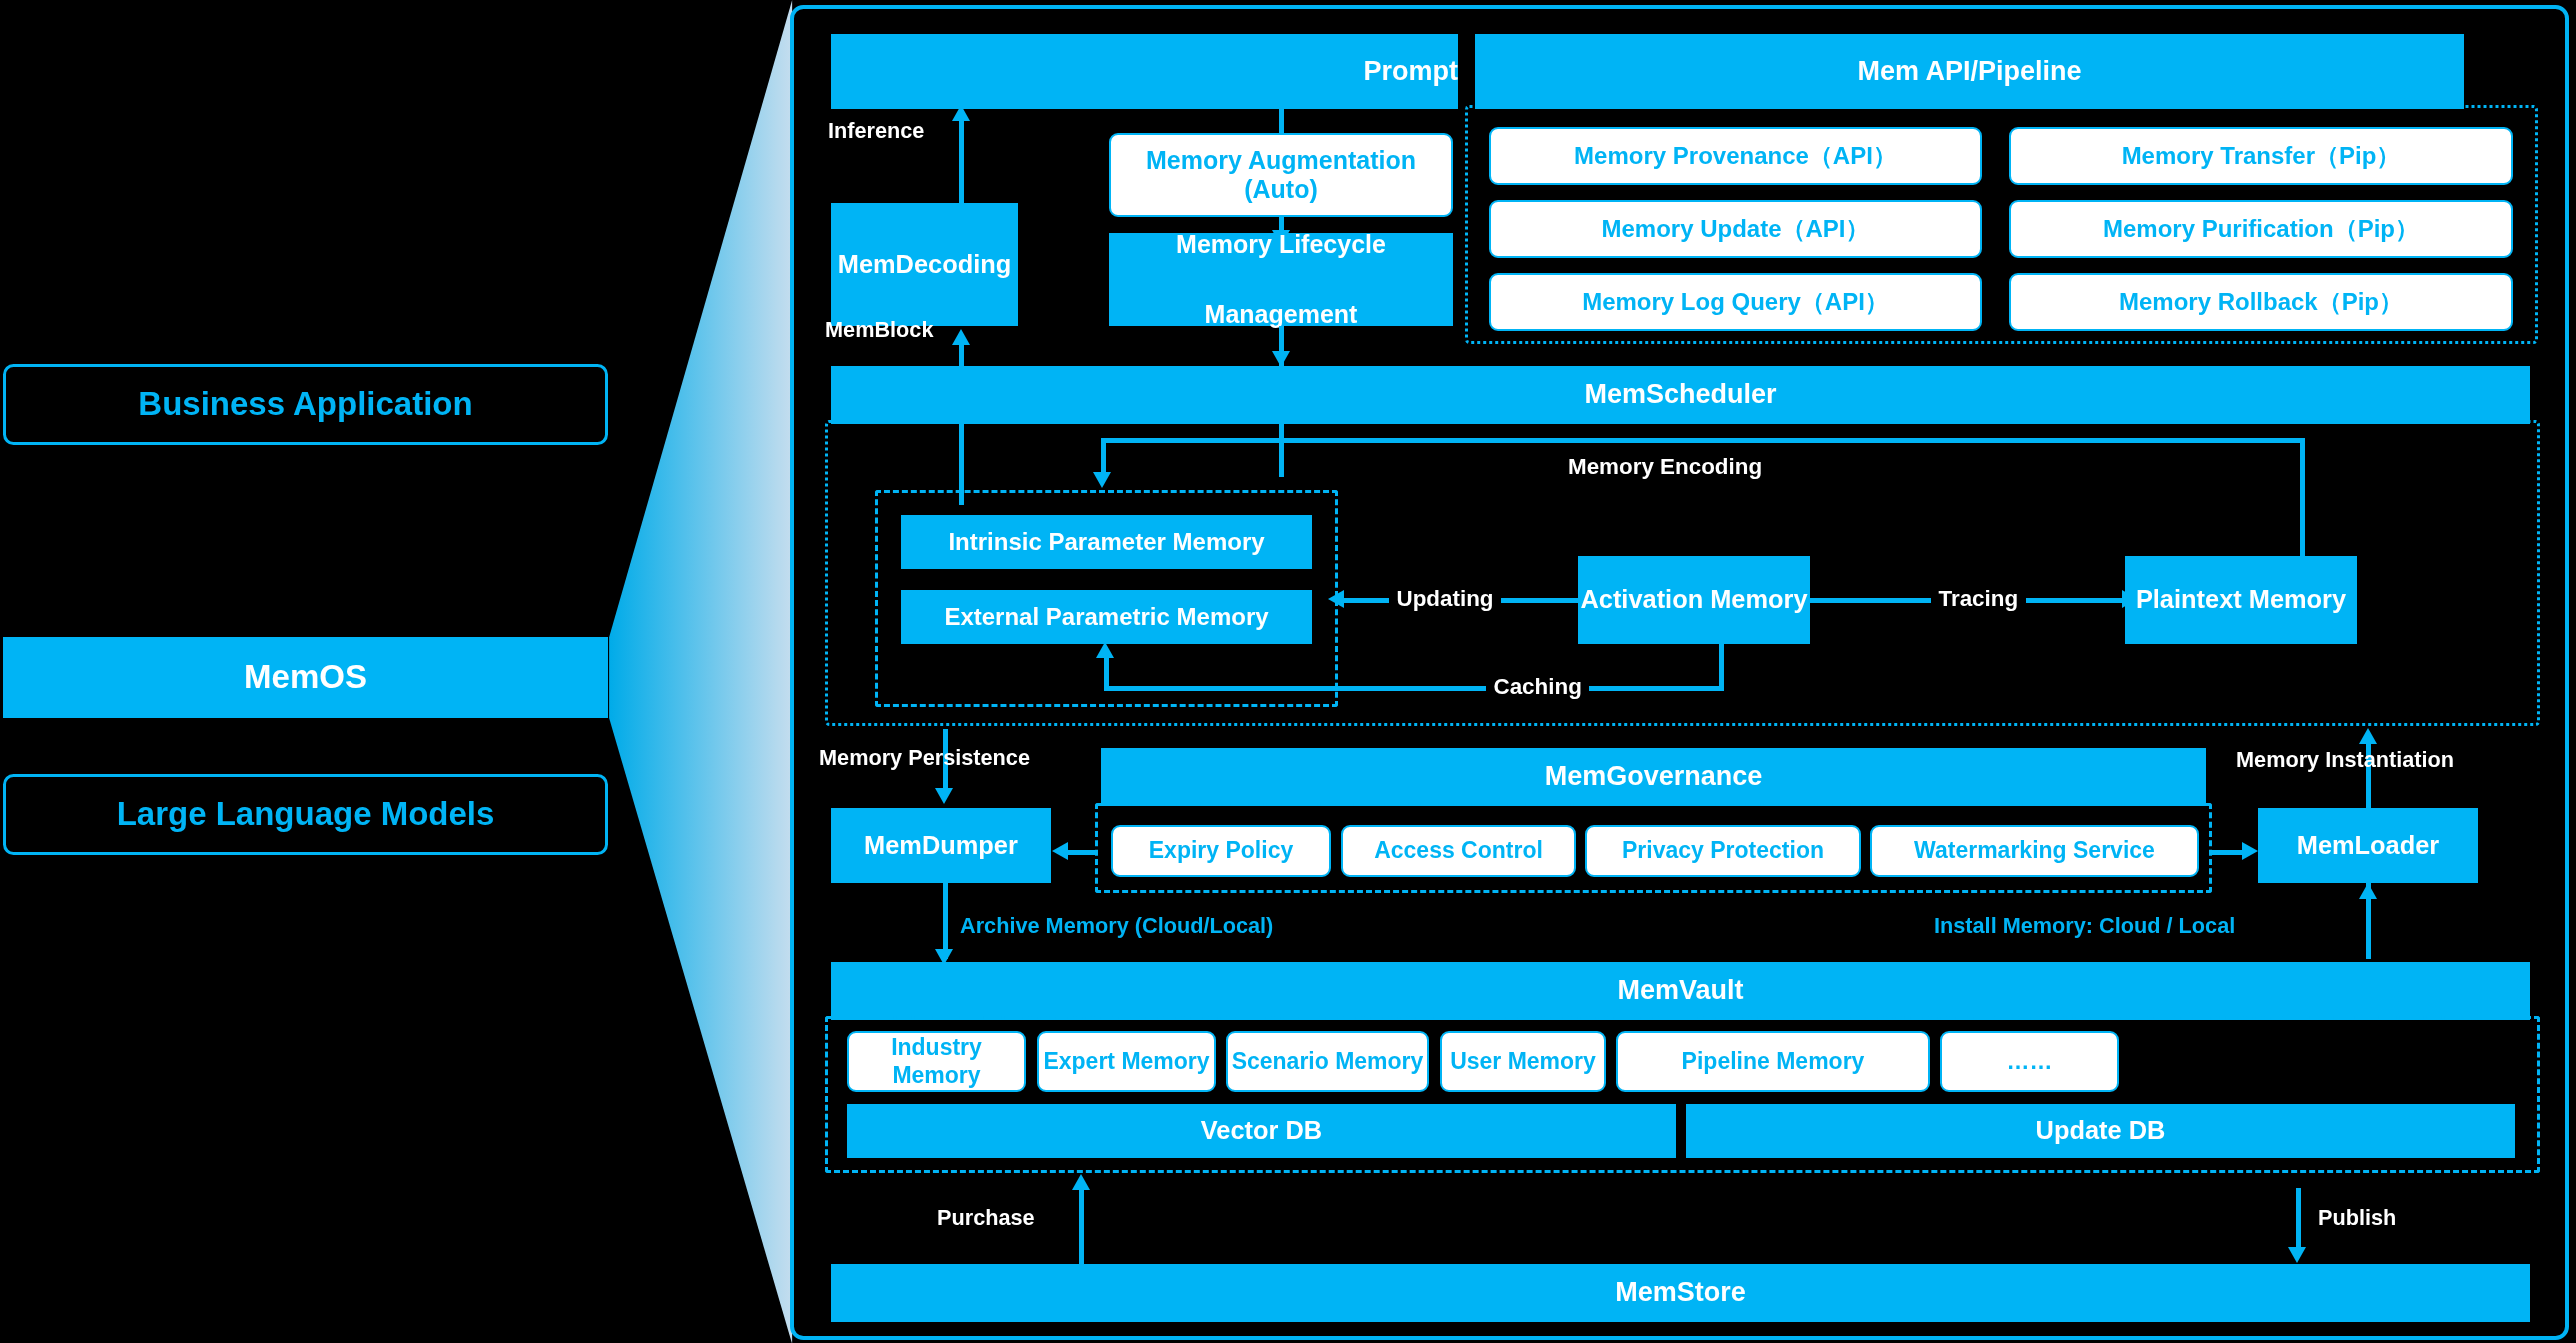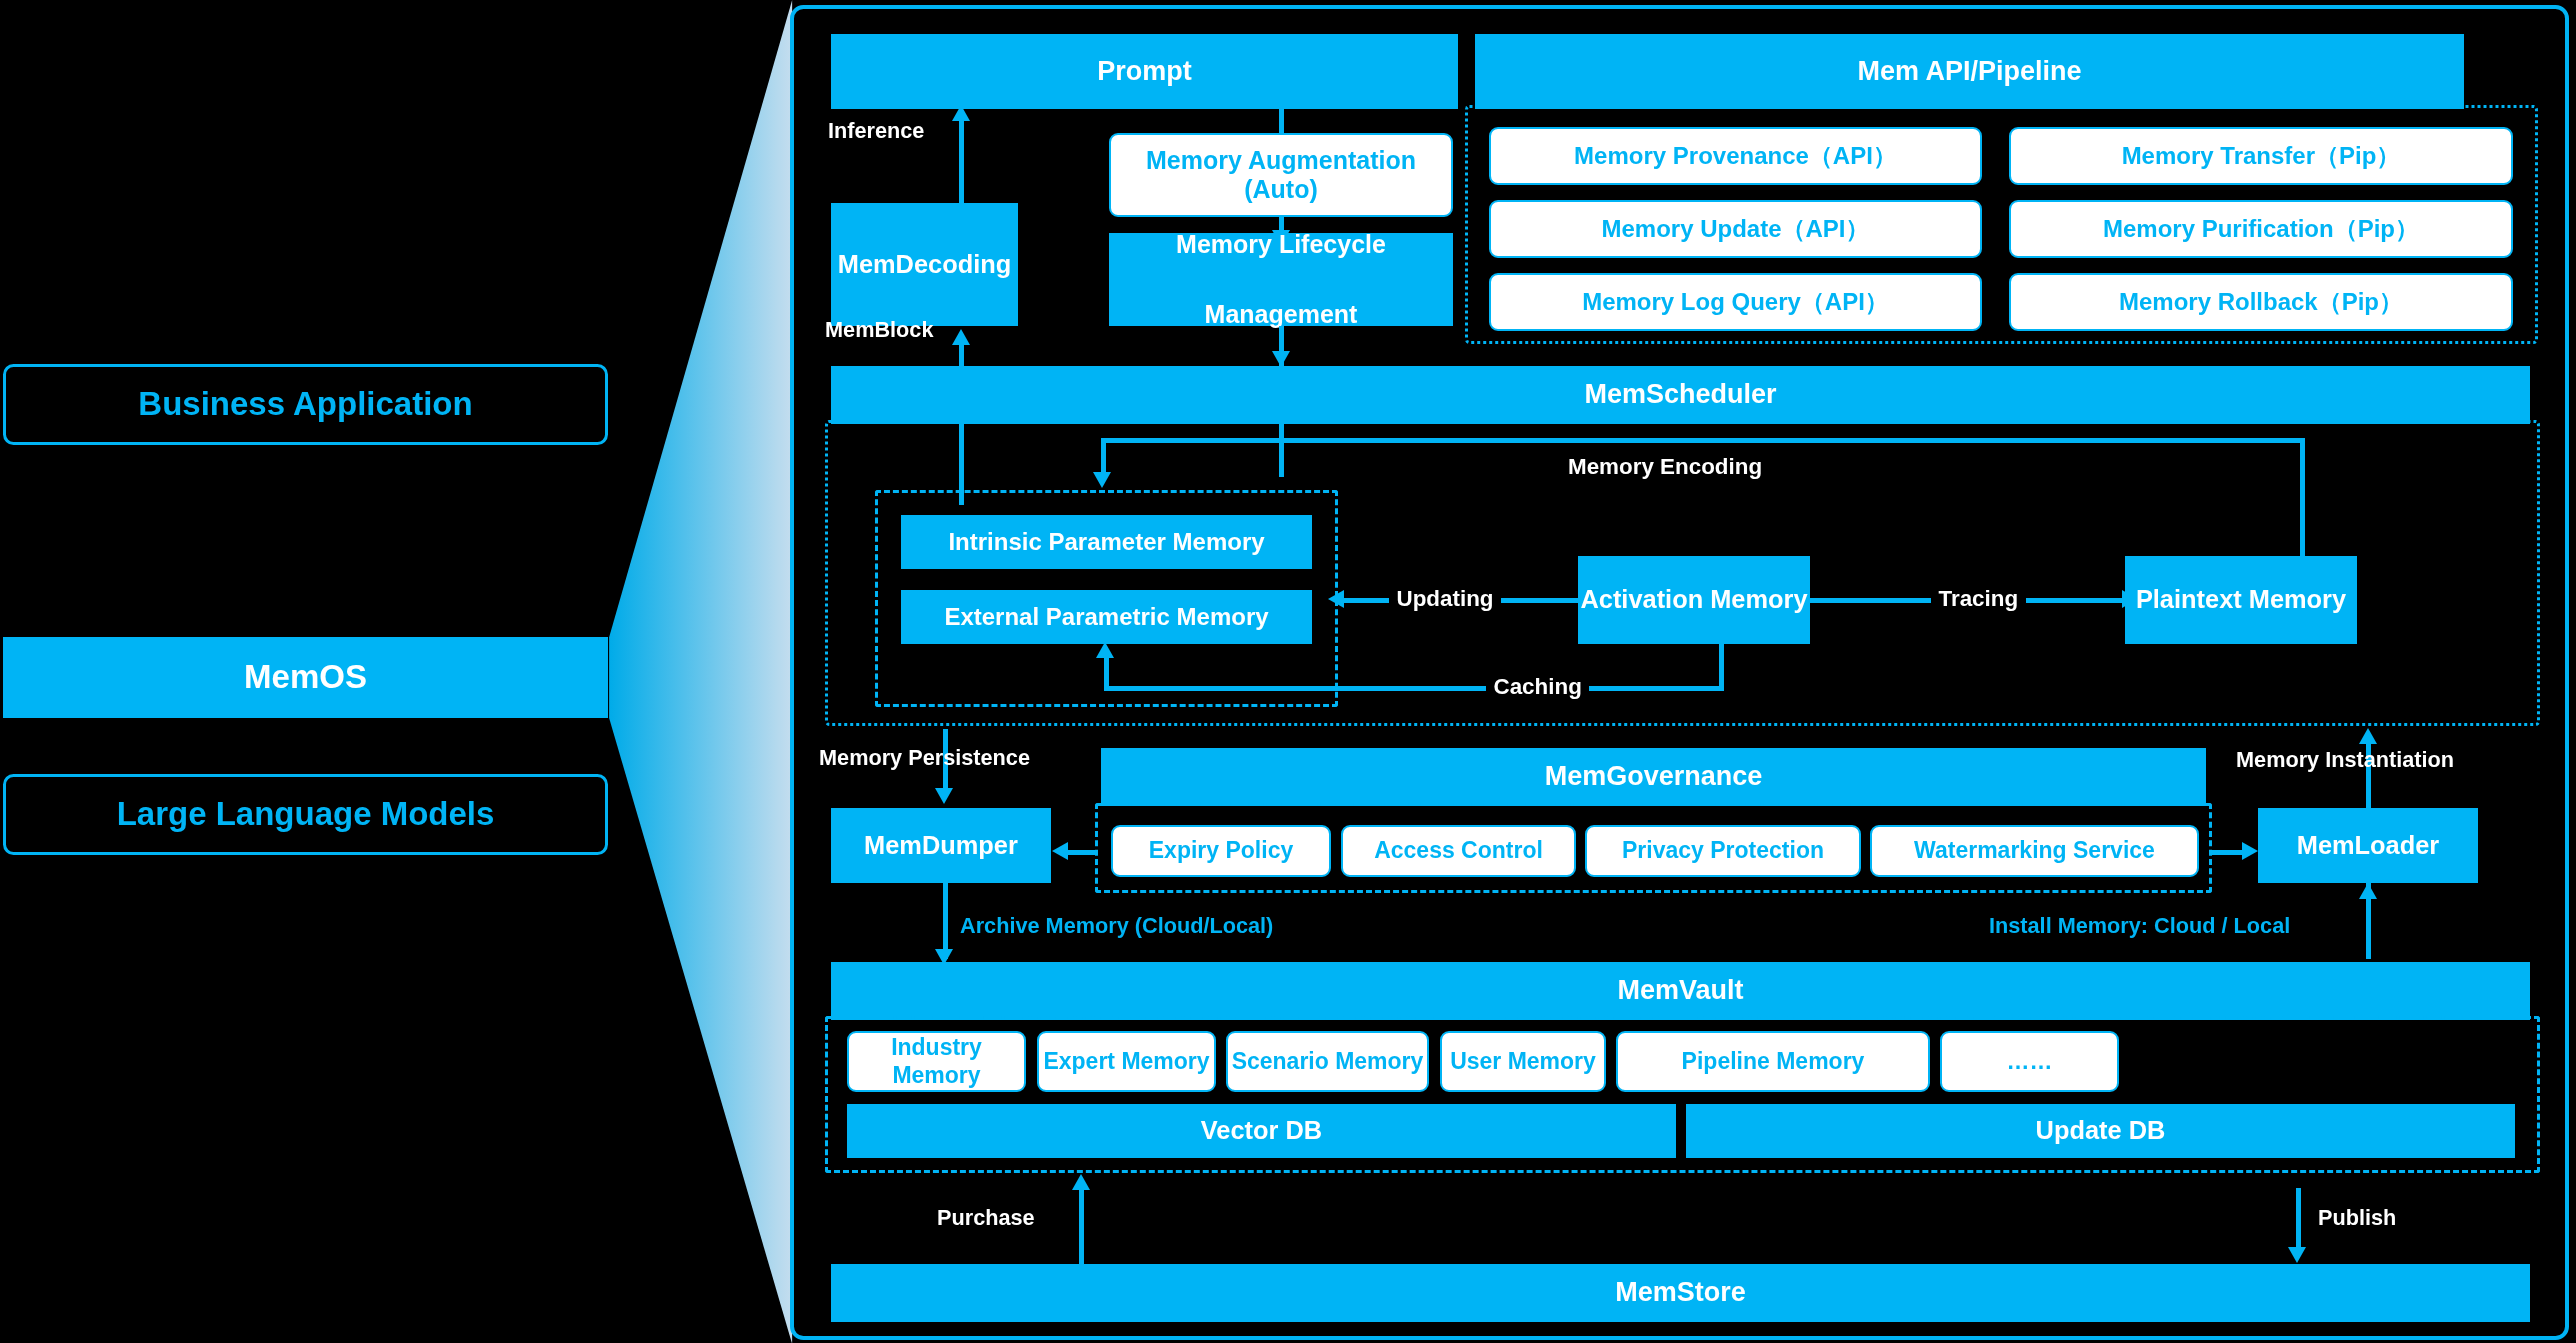--- a/index.html
+++ b/index.html
@@ -62,21 +62,21 @@
           <stop offset="0%" stop-color="#00b4f5" stop-opacity="0.95"></stop>
           <stop offset="100%" stop-color="#cfe9fb" stop-opacity="0.95"></stop>
         </linearGradient>
       </defs>
       <polygon points="0,853 0,961 245,1799 245,0" fill="url(#fg)"></polygon>
     </svg>
   </div>
 
   <div id="right-panel"></div>
 
-  <div class="box fill" style="left:831px;top:34px;width:627px;height:75px;font-size:27px;">
+  <div class="box fill" style="left:831px;top:34px;width:627px;height:75px;font-size:27px;justify-content:flex-end;">
     <span>Prompt</span>
   </div>
 
   <div class="ln" style="left:959px;top:120px;width:4.5px;height:84px;"></div>
   <div class="arrow ar-up" style="left:952px;top:105px;"></div>
   <span class="lbl" style="left:828px;top:118px;font-size:21.7px;">Inference</span>
 
   <div class="box fill" style="left:831px;top:203px;width:187px;height:123px;font-size:25.4px;">
     <span>MemDecoding</span>
   </div>
@@ -212,21 +212,21 @@
   <div class="ln" style="left:2366px;top:743px;width:4.5px;height:66px;"></div>
   <div class="arrow ar-up" style="left:2359px;top:728px;"></div>
   <span class="lbl" style="left:2236px;top:747px;font-size:21.7px;">Memory Instantiation</span>
 
   <div class="ln" style="left:943px;top:883px;width:4.5px;height:76px;"></div>
   <div class="arrow ar-down" style="left:935px;top:949px;"></div>
   <span class="lbl-cyan" style="left:960px;top:913px;font-size:21.7px;">Archive Memory (Cloud/Local)</span>
 
   <div class="ln" style="left:2366px;top:883px;width:4.5px;height:76px;"></div>
   <div class="arrow ar-up" style="left:2359px;top:883px;"></div>
-  <span class="lbl-cyan" style="left:1989px;top:913px;font-size:21.7px;">Install Memory: Cloud / Local</span>
+  <span class="lbl-cyan" style="left:1934px;top:913px;font-size:21.7px;">Install Memory: Cloud / Local</span>
 
   <div class="box fill" style="left:831px;top:962px;width:1699px;height:58px;font-size:27px;">
     <span>MemVault</span>
   </div>
   <div class="dash-group" style="left:825px;top:1016px;width:1715px;height:157px;border-radius:3px;"></div>
 
   <div class="box white-chip" style="left:847px;top:1031px;width:179px;height:61px;font-size:23px;">
     <span>Industry Memory</span>
   </div>
   <div class="box white-chip" style="left:1037px;top:1031px;width:179px;height:61px;font-size:23px;">

